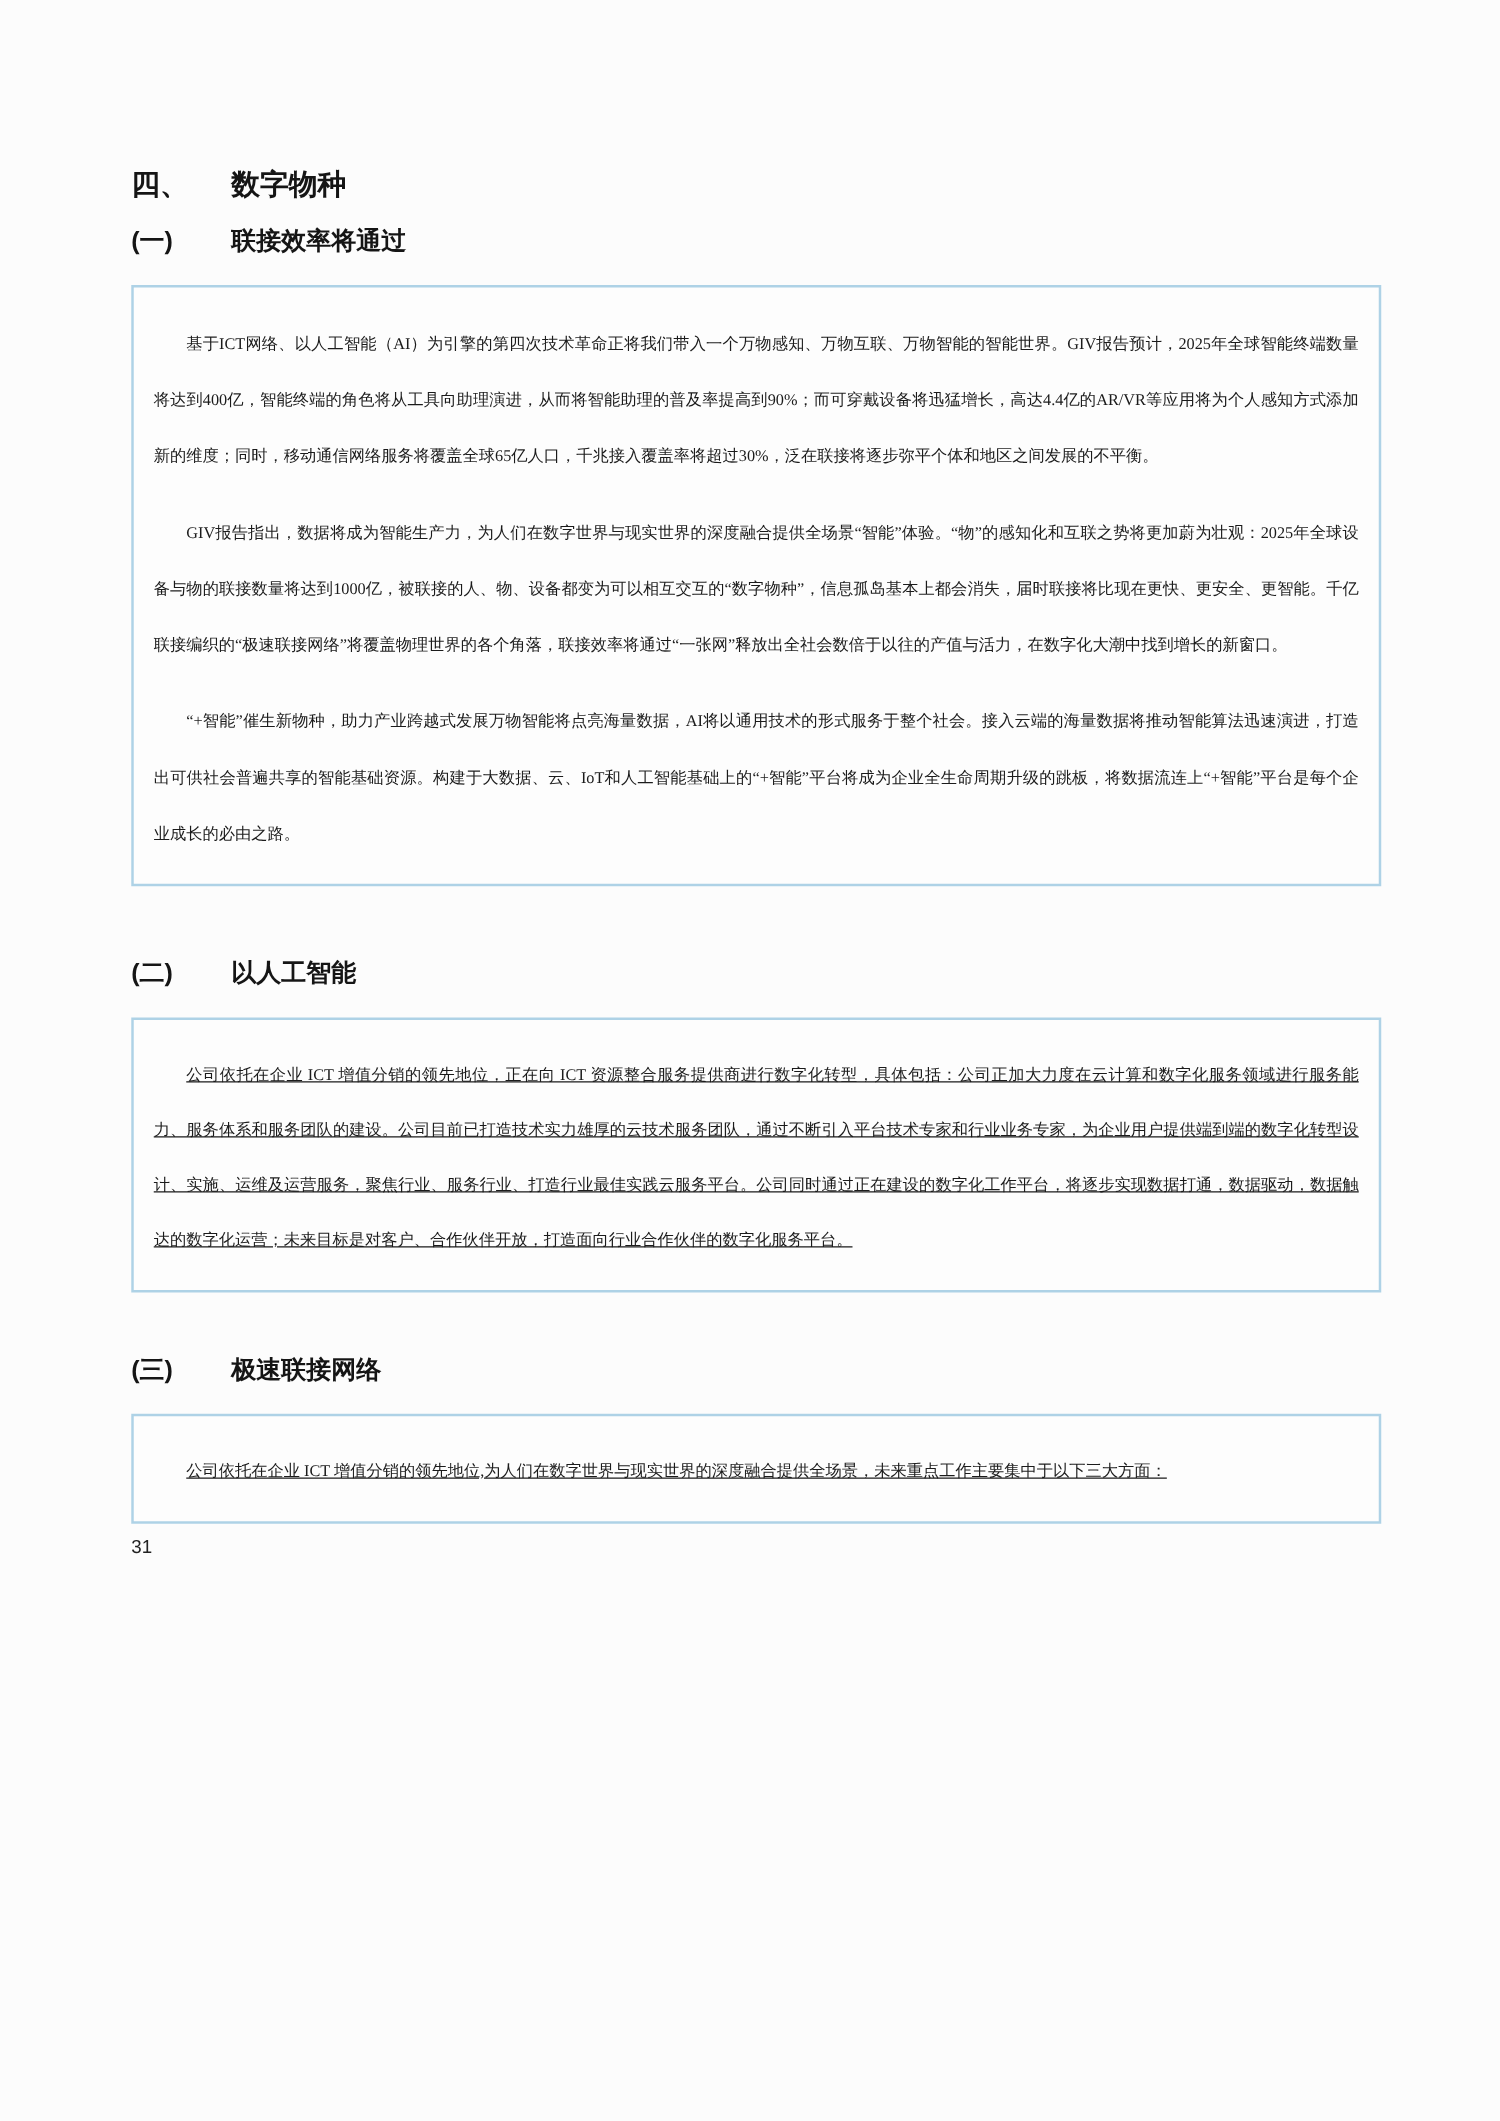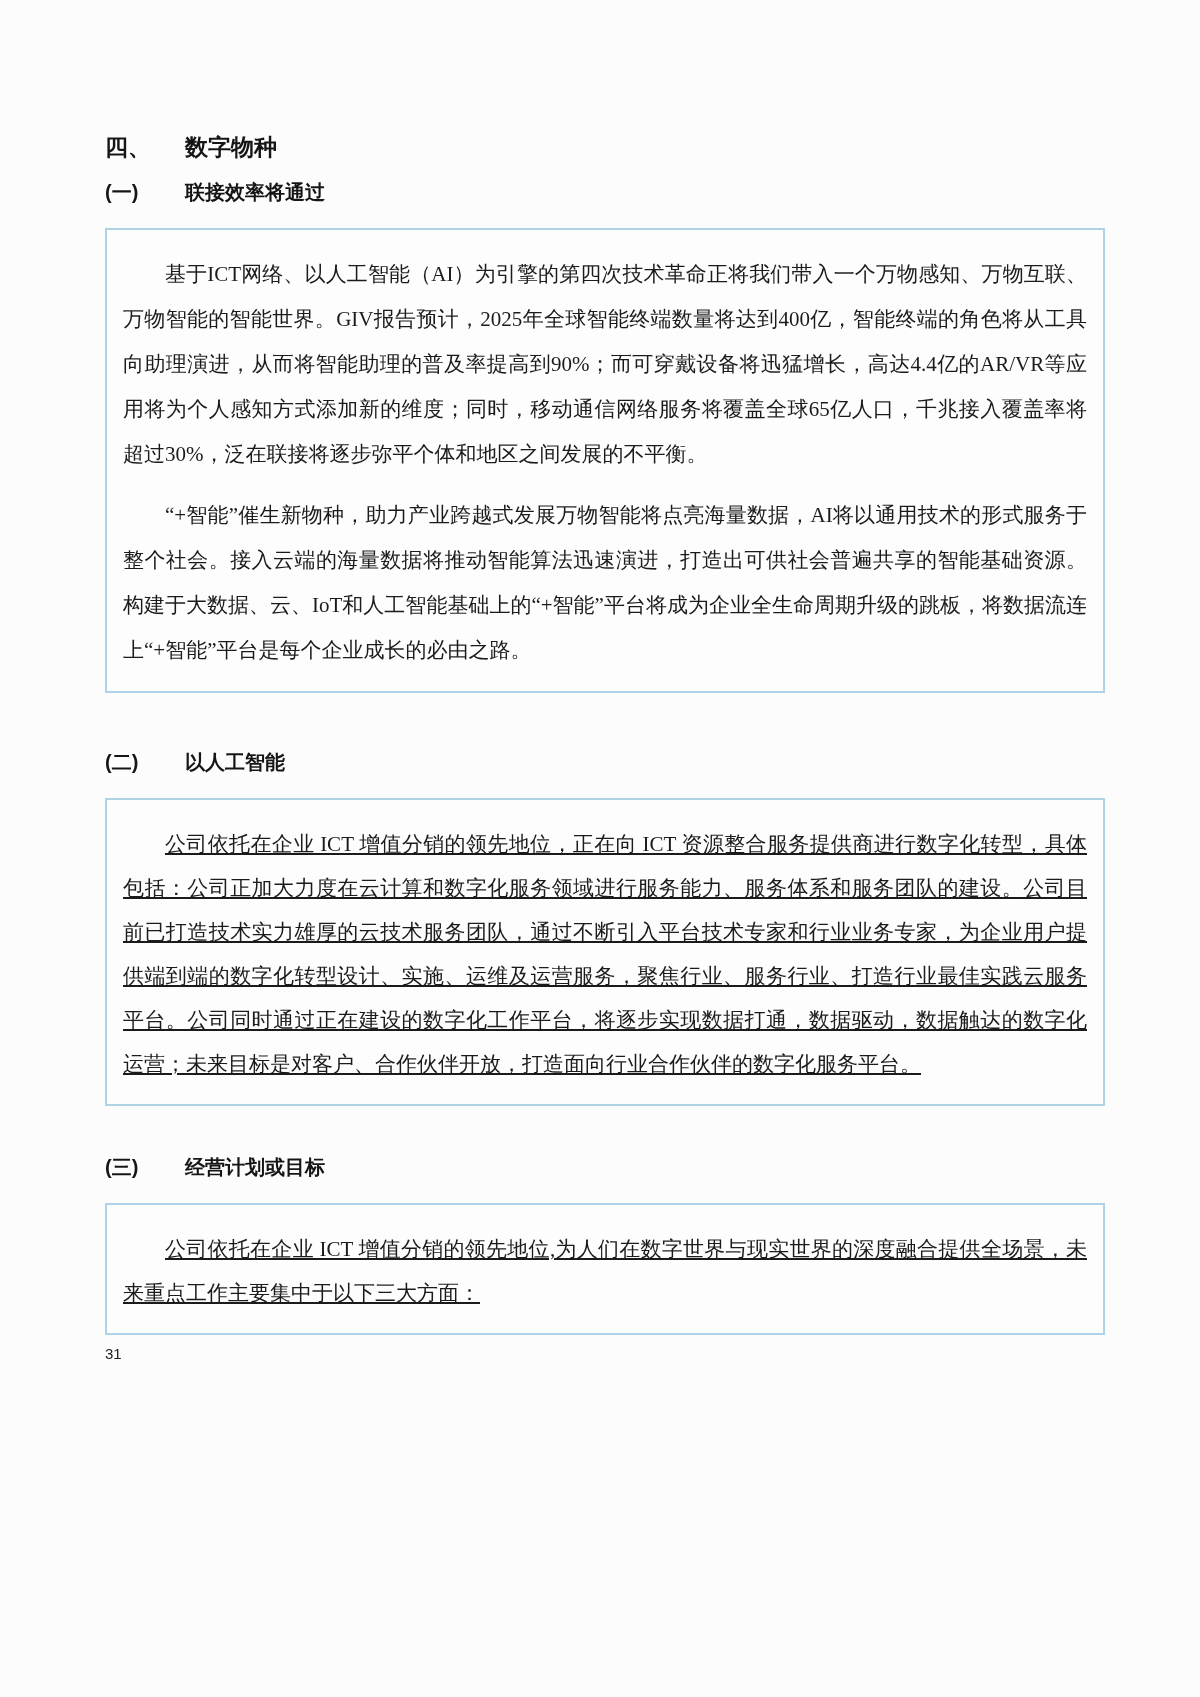--- a/index.html
+++ b/index.html
@@ -44,21 +44,21 @@
     border: 2px solid #aed2e6;
     background: #fdfdfd;
     padding: 22px 16px 18px 16px;
     box-sizing: border-box;
   }
   .text-box p {
     margin: 0 0 16px 0;
     text-indent: 2em;
     text-align: justify;
     font-family: "Liberation Serif", "DejaVu Serif", serif;
-    font-size: 21px;
+    font-size: 13px;
     line-height: 45px;
     color: #1b1b1b;
     word-break: break-all;
   }
   .text-box p:last-child { margin-bottom: 0; }
   .box-2 p, .box-3 p { line-height: 44px; text-decoration: underline; }
   .gap-lg { height: 56px; }
   .gap-md { height: 48px; }
   .footer {
     margin-top: 10px;
@@ -78,39 +78,40 @@
     <span class="h-title">数字物种</span>
   </div>
 
   <div class="sub-heading">
     <span class="h-num">(一)</span>
     <span class="h-title">联接效率将通过</span>
   </div>
 
   <div class="text-box box-1">
     <p>基于ICT网络、以人工智能（AI）为引擎的第四次技术革命正将我们带入一个万物感知、万物互联、万物智能的智能世界。GIV报告预计，2025年全球智能终端数量将达到400亿，智能终端的角色将从工具向助理演进，从而将智能助理的普及率提高到90%；而可穿戴设备将迅猛增长，高达4.4亿的AR/VR等应用将为个人感知方式添加新的维度；同时，移动通信网络服务将覆盖全球65亿人口，千兆接入覆盖率将超过30%，泛在联接将逐步弥平个体和地区之间发展的不平衡。</p>
+    <p>GIV报告指出，数据将成为智能生产力，为人们在数字世界与现实世界的深度融合提供全场景“智能”体验。“物”的感知化和互联之势将更加蔚为壮观：2025年全球设备与物的联接数量将达到1000亿，被联接的人、物、设备都变为可以相互交互的“数字物种”，信息孤岛基本上都会消失，届时联接将比现在更快、更安全、更智能。千亿联接编织的“极速联接网络”将覆盖物理世界的各个角落，联接效率将通过“一张网”释放出全社会数倍于以往的产值与活力，在数字化大潮中找到增长的新窗口。</p>
     <p>“+智能”催生新物种，助力产业跨越式发展万物智能将点亮海量数据，AI将以通用技术的形式服务于整个社会。接入云端的海量数据将推动智能算法迅速演进，打造出可供社会普遍共享的智能基础资源。构建于大数据、云、IoT和人工智能基础上的“+智能”平台将成为企业全生命周期升级的跳板，将数据流连上“+智能”平台是每个企业成长的必由之路。</p>
   </div>
 
   <div class="gap-lg"></div>
 
   <div class="sub-heading">
     <span class="h-num">(二)</span>
     <span class="h-title">以人工智能</span>
   </div>
 
   <div class="text-box box-2">
     <p>公司依托在企业 ICT 增值分销的领先地位，正在向 ICT 资源整合服务提供商进行数字化转型，具体包括：公司正加大力度在云计算和数字化服务领域进行服务能力、服务体系和服务团队的建设。公司目前已打造技术实力雄厚的云技术服务团队，通过不断引入平台技术专家和行业业务专家，为企业用户提供端到端的数字化转型设计、实施、运维及运营服务，聚焦行业、服务行业、打造行业最佳实践云服务平台。公司同时通过正在建设的数字化工作平台，将逐步实现数据打通，数据驱动，数据触达的数字化运营；未来目标是对客户、合作伙伴开放，打造面向行业合作伙伴的数字化服务平台。</p>
   </div>
 
   <div class="gap-md"></div>
 
   <div class="sub-heading">
     <span class="h-num">(三)</span>
-    <span class="h-title">经营计划或目标</span>
+    <span class="h-title">极速联接网络</span>
   </div>
 
   <div class="text-box box-3">
     <p>公司依托在企业 ICT 增值分销的领先地位,为人们在数字世界与现实世界的深度融合提供全场景，未来重点工作主要集中于以下三大方面：</p>
   </div>
 
   <div class="footer">
     <span>31</span>
   </div>
 

